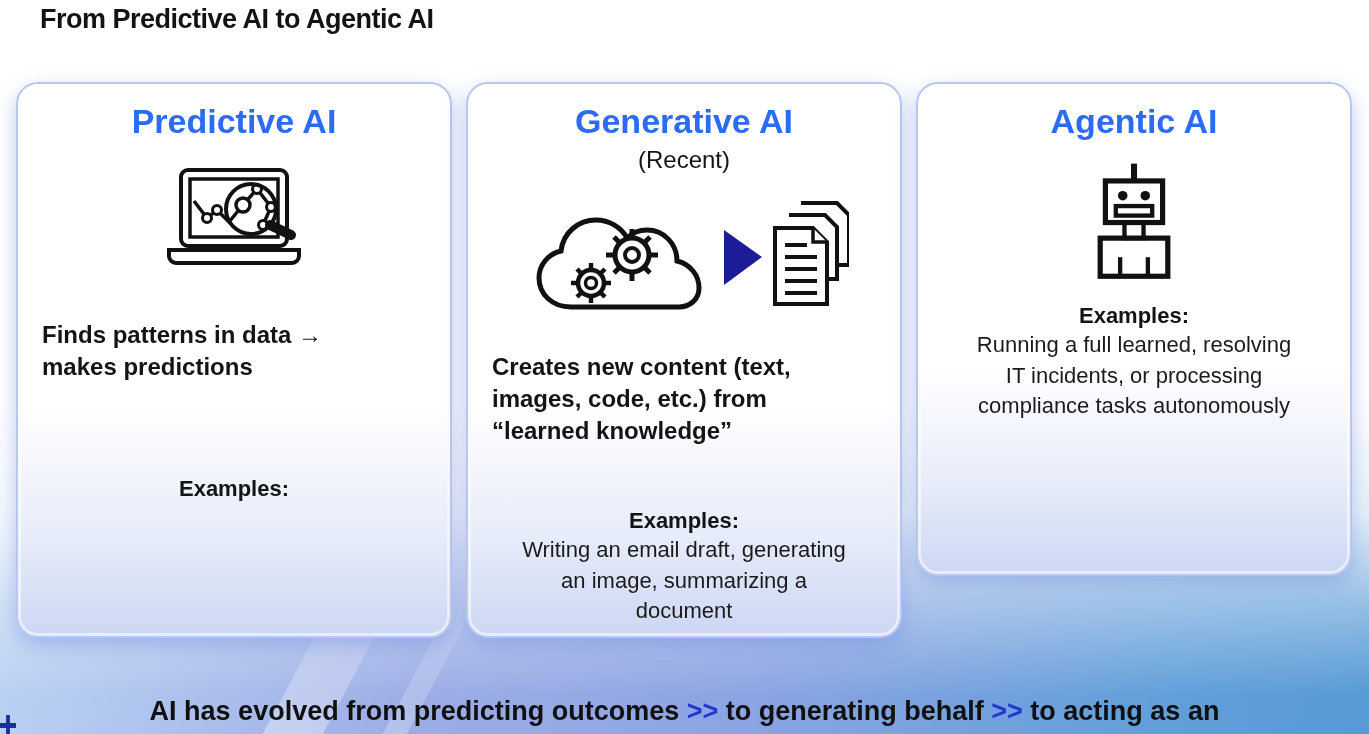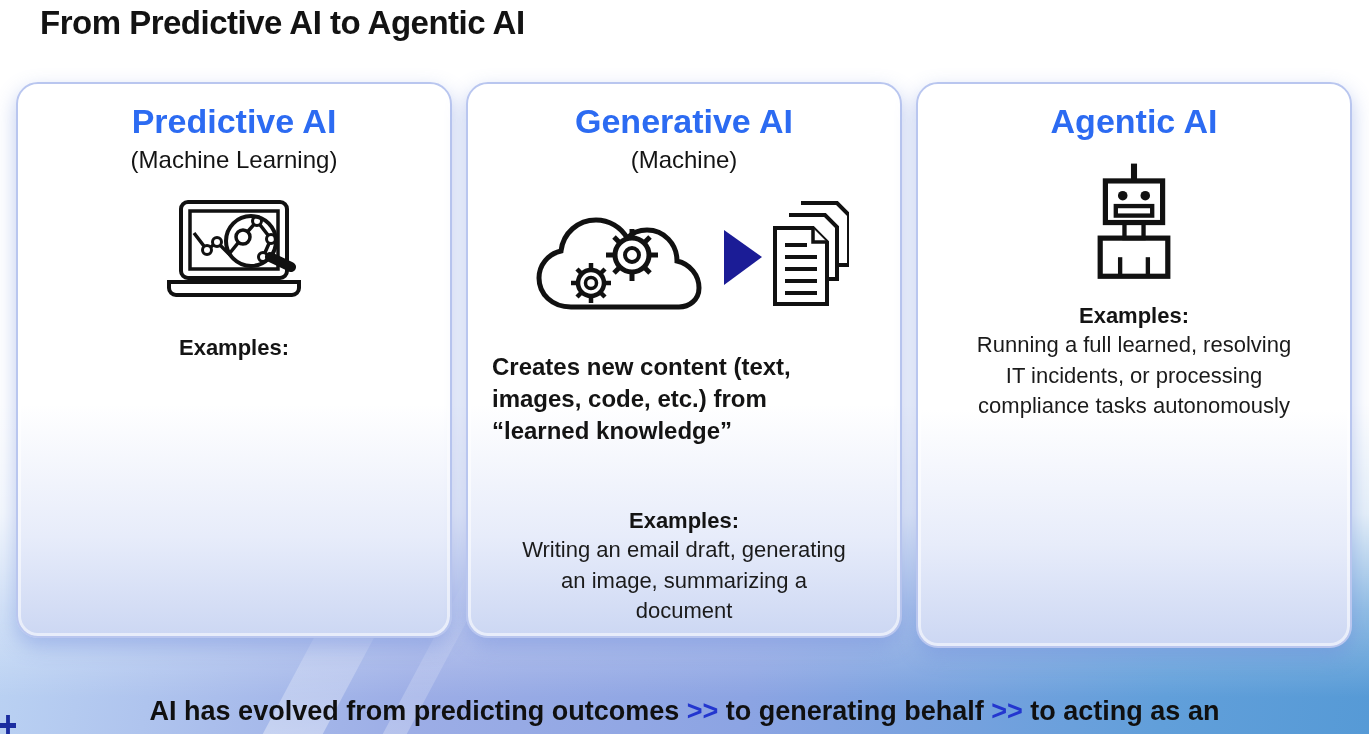--- a/index.html
+++ b/index.html
@@ -24,38 +24,38 @@
   .bg-streak {
     position: absolute; left: 300px; bottom: -40px; width: 60px; height: 220px;
     background: linear-gradient(to bottom, rgba(255,255,255,0), rgba(255,255,255,0.45));
     transform: skewX(-28deg);
     pointer-events: none;
   }
   .bg-streak.s2 { left: 420px; width: 24px; opacity: .7; }
 
   .slide-title {
     position: absolute; left: 40px; top: 4px;
-    font-size: 33px; font-weight: bold; color: #131313;
+    font-size: 27px; font-weight: bold; color: #131313;
     letter-spacing: -0.5px;
   }
 
   .cards {
     position: absolute; left: 16px; top: 82px; width: 1337px;
     display: flex; gap: 14px; align-items: flex-start;
   }
   .card {
     width: 436px; height: 556px;
     border: 2px solid #b9c6ef;
     border-radius: 22px;
     background: linear-gradient(to bottom, #ffffff 0%, #ffffff 58%, #e7ecfa 82%, #ccd7f3 100%);
     box-shadow: 0 8px 20px rgba(110,140,220,0.45), 0 0 0 3px rgba(255,255,255,0.55) inset;
     padding: 16px 24px 6px 24px;
     text-align: center;
   }
-  .card.tall { height: 566px; }
+  .card.tall { height: 494px; }
 
   .card-title { font-size: 34px; font-weight: bold; color: #2c6bf2; line-height: 1.25; }
   .card-subtitle { font-size: 24px; color: #141414; line-height: 1.25; margin-top: 2px; }
 
   .icon-box { height: 150px; display: flex; align-items: center; justify-content: center; margin-top: 8px; }
   .icon-box svg { display: block; }
 
   .text-area { min-height: 155px; margin-top: 18px; text-align: left; }
   .desc {
     font-size: 24px; font-weight: bold; color: #141414;
@@ -92,45 +92,48 @@
 <div class="bg-veil"></div>
 <div class="bg-streak"></div>
 <div class="bg-streak s2"></div>
 
 <h1 class="slide-title">From Predictive AI to Agentic AI</h1>
 
 <div class="cards">
 
   <section class="card">
     <h2 class="card-title">Predictive AI</h2>
-    <div class="card-subtitle">(Machine Learning)</div>
     <div class="icon-box">
       <svg width="190" height="122" viewBox="0 0 190 122" fill="none" stroke="#111" stroke-width="4">
         <rect x="42" y="5" width="106" height="76" rx="7"></rect>
         <rect x="51" y="14" width="88" height="58" stroke-width="3.5"></rect>
         <path d="M30 85 h130 v6 a7 7 0 0 1 -7 7 H37 a7 7 0 0 1 -7 -7 z" fill="#fff"></path>
         <polyline points="55,36 68,53 78,45 90,57 104,40 118,24 132,42 124,60" stroke-width="3.5"></polyline>
         <circle cx="68" cy="53" r="4.5" fill="#fff" stroke-width="3"></circle>
         <circle cx="78" cy="45" r="4.5" fill="#fff" stroke-width="3"></circle>
         <circle cx="118" cy="24" r="4.5" fill="#fff" stroke-width="3"></circle>
         <circle cx="132" cy="42" r="4.5" fill="#fff" stroke-width="3"></circle>
         <circle cx="124" cy="60" r="4.5" fill="#fff" stroke-width="3"></circle>
         <circle cx="104" cy="40" r="7" fill="#fff" stroke-width="3.5"></circle>
         <circle cx="112" cy="44" r="25" stroke-width="4"></circle>
         <line x1="131" y1="60" x2="152" y2="70" stroke-width="10" stroke-linecap="round"></line>
       </svg>
     </div>
+    <div class="text-area">
+      <div class="desc">Finds patterns in data →
+makes predictions</div>
+    </div>
     <div class="examples">
       <div class="examples-label">Examples:</div>
     </div>
   </section>
 
   <section class="card">
     <h2 class="card-title">Generative AI</h2>
-    <div class="card-subtitle">(Machine)</div>
+    <div class="card-subtitle">(Recent)</div>
     <div class="icon-box">
       <svg width="330" height="126" viewBox="0 0 330 126" fill="none" stroke="#111" stroke-width="5">
 
         <path d="M52 112 C33 112 20 99 20 83 C20 70 29 59 42 56 C44 38 59 25 77 25 C90 25 102 32 108 43 C113 38 120 35 128 35 C145 35 158 49 158 66 C171 69 180 80 180 93 C180 105 170 112 160 112 Z" fill="#fff"></path>
 
         <g stroke-width="5">
           <g>
             <line x1="113" y1="34" x2="113" y2="46"></line>
               <line x1="113" y1="74" x2="113" y2="86"></line>
             <line x1="87" y1="60" x2="99" y2="60"></line>

